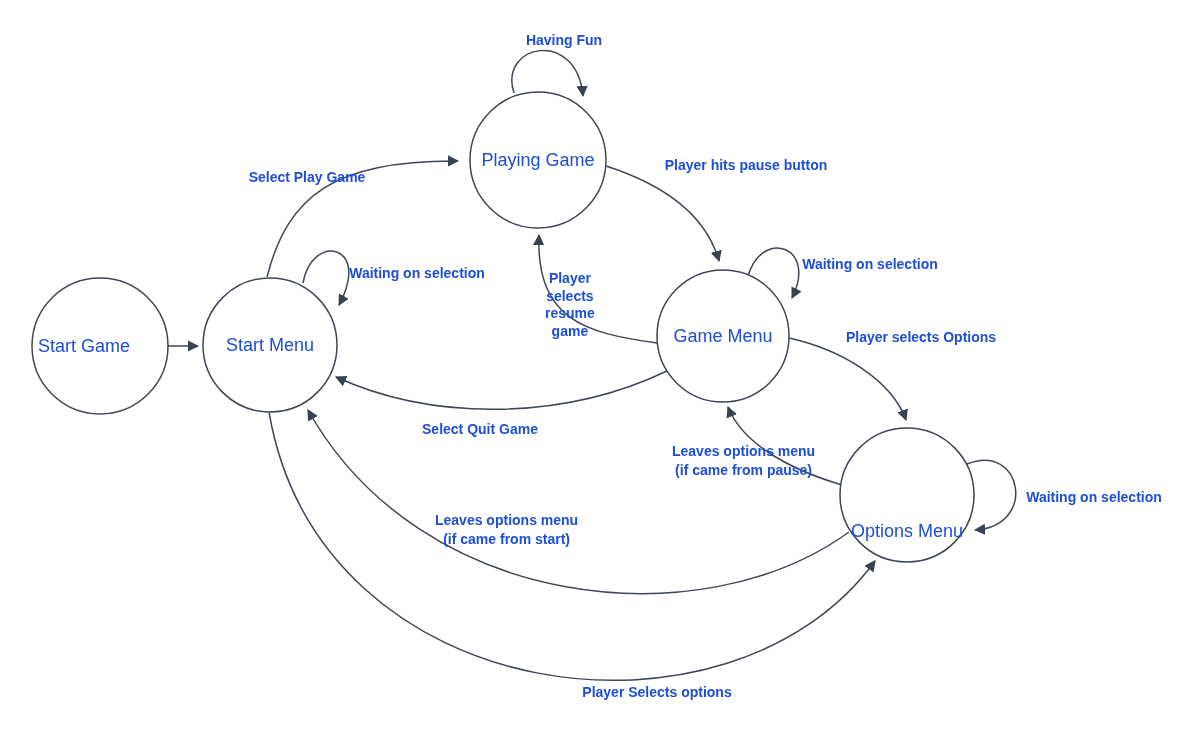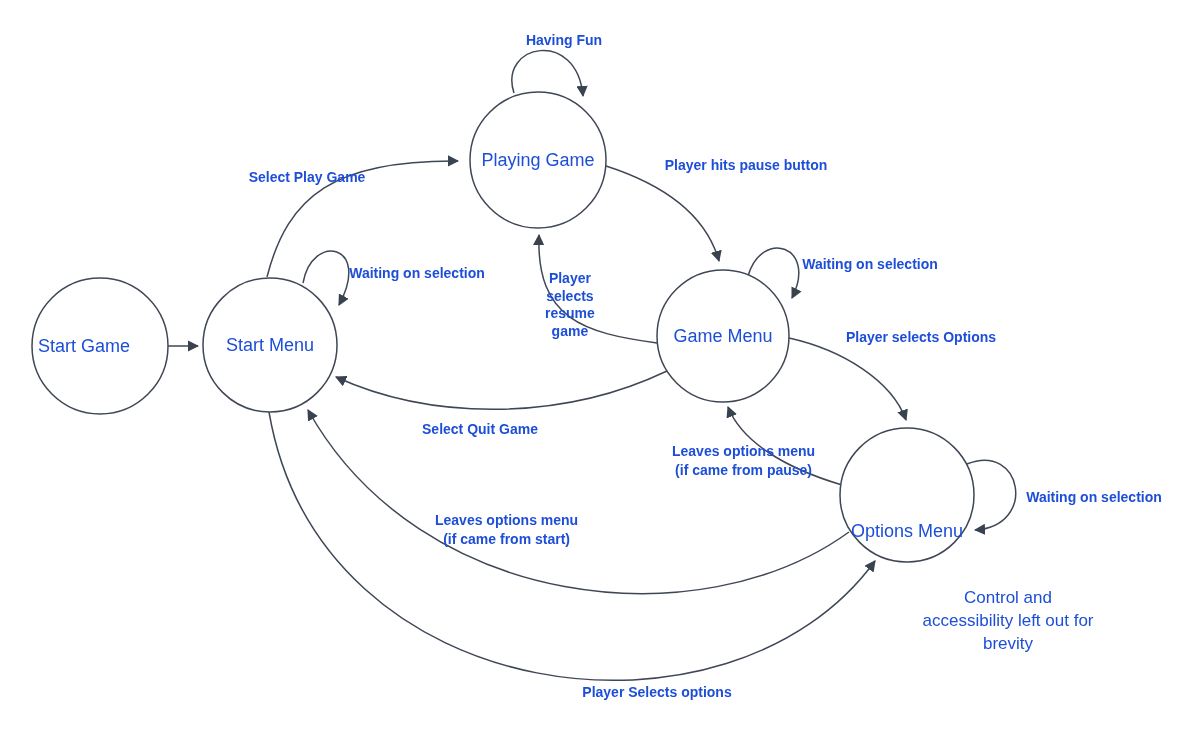--- a/index.html
+++ b/index.html
@@ -127,17 +127,14 @@
   <div class="lbl edge-label center" style="left:480px; top:429px;">Select Quit Game</div>
 
   <div class="lbl edge-label" style="left:672px; top:442px;">Leaves options menu
 (if came from pause)</div>
 
   <div class="lbl edge-label" style="left:435px; top:511px;">Leaves options menu
 (if came from start)</div>
 
   <div class="lbl edge-label center" style="left:657px; top:692px;">Player Selects options</div>
 
-  <div class="lbl note-label" style="left:1008px; top:620px;">Control and
-accessibility left out for
-brevity</div>
 
 </div>
 
 </body></html>

